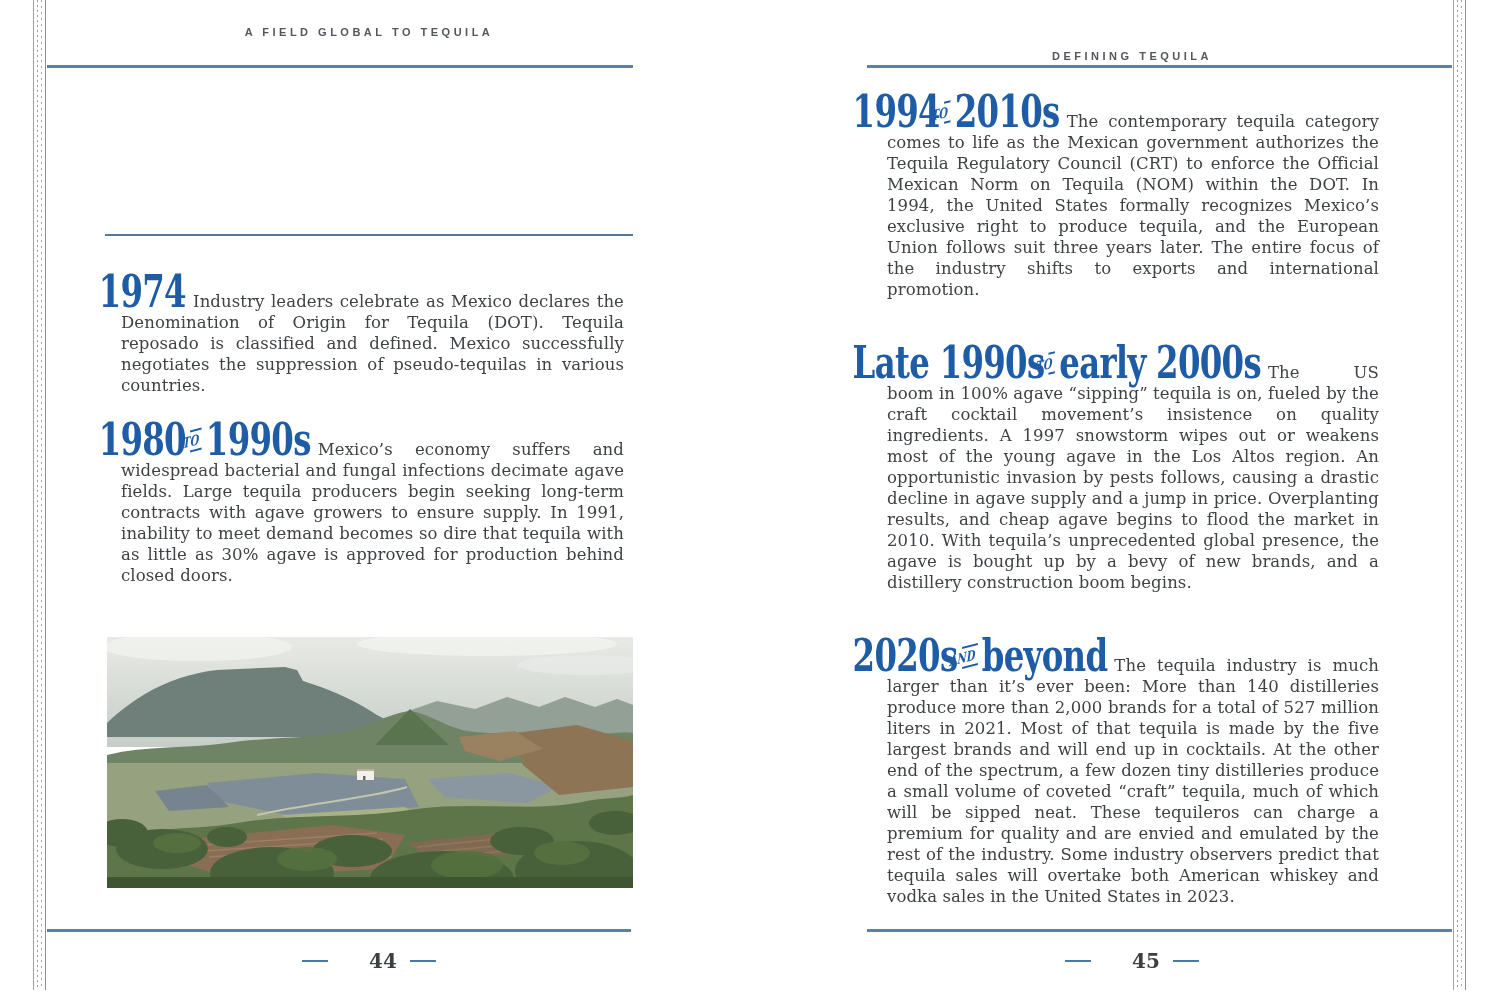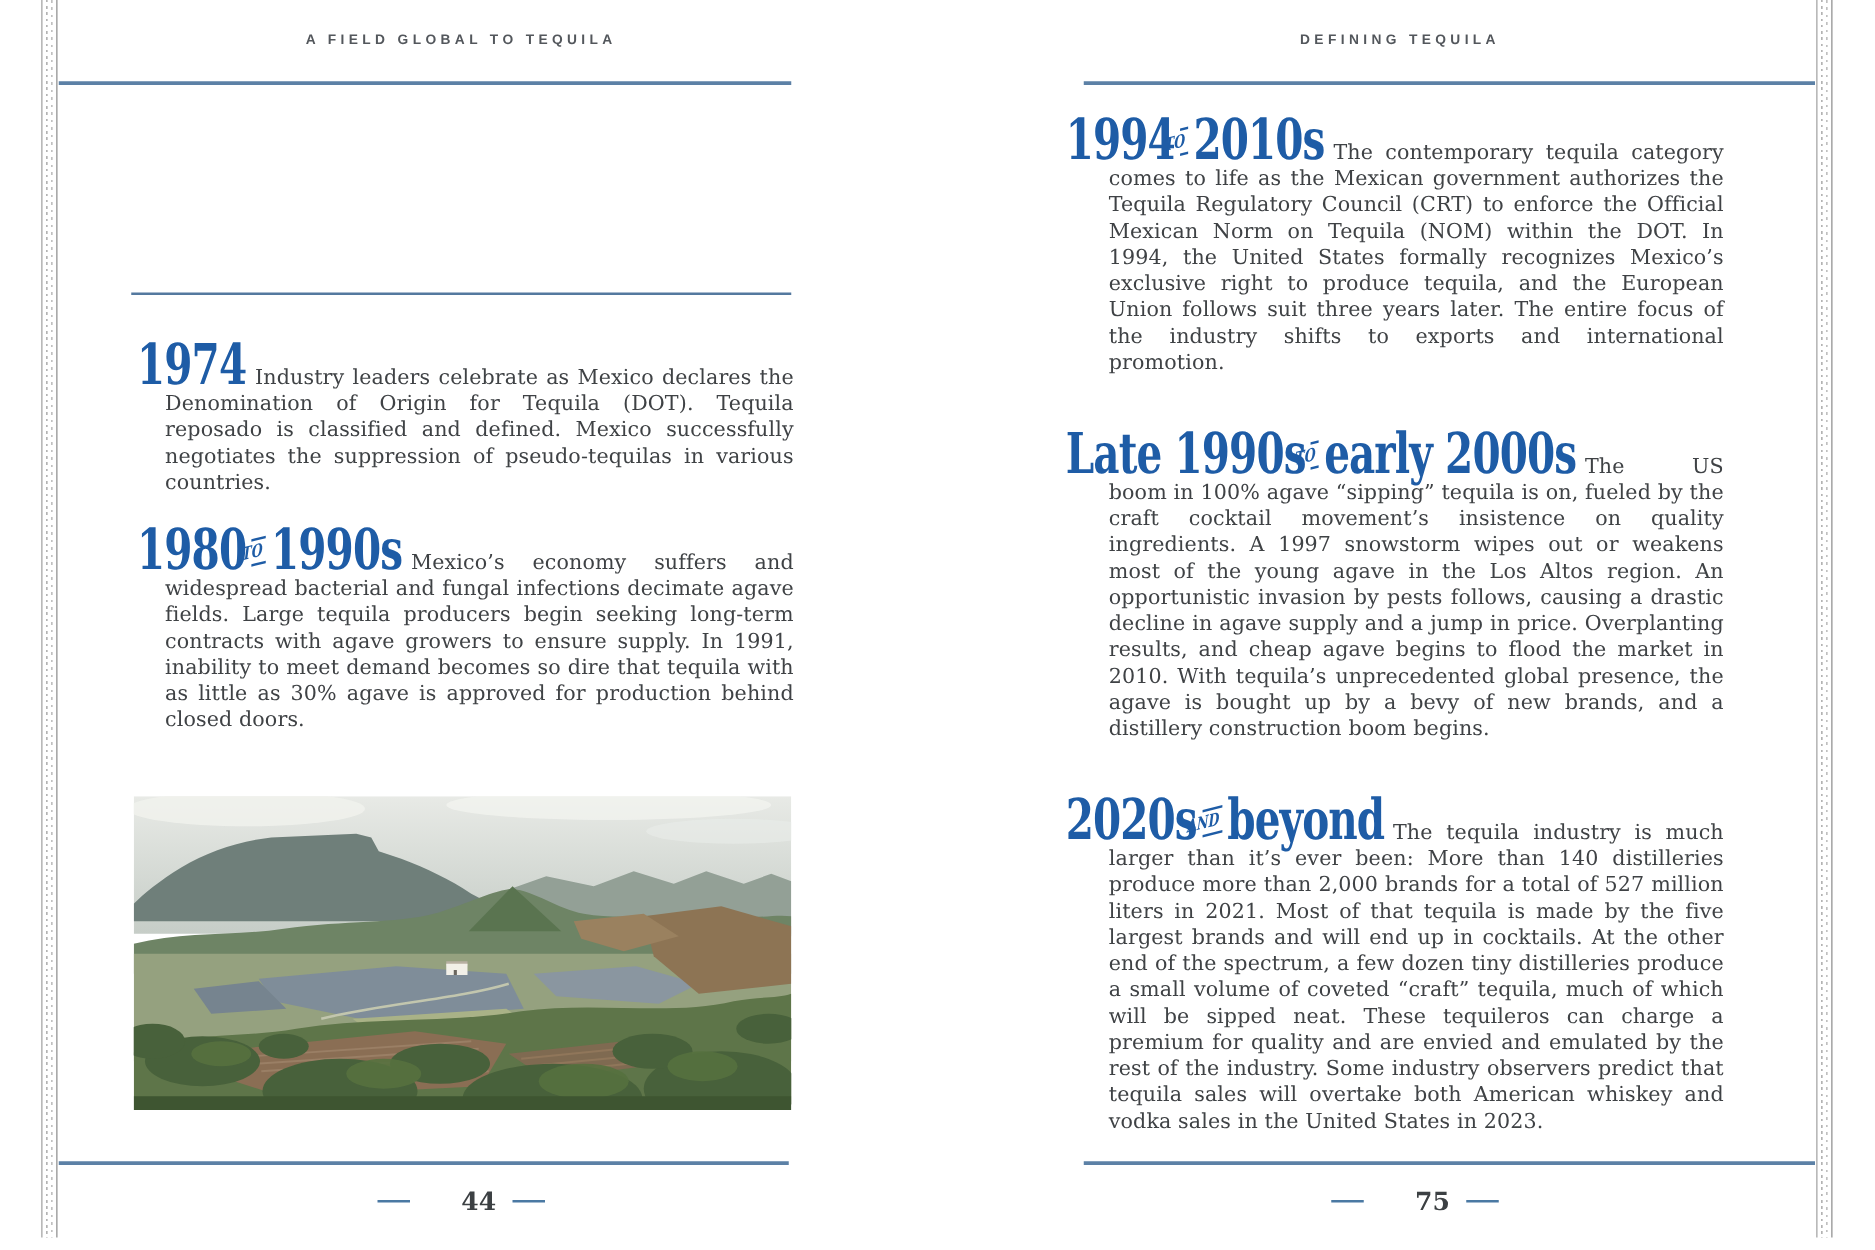--- a/index.html
+++ b/index.html
@@ -96,21 +96,21 @@
 
 <div class="page left">
 
   <div class="running-header" style="left:58px;width:528px;">A FIELD GLOBAL TO TEQUILA</div>
 
   <div class="rule thick" style="left:0;top:65px;width:586px;"></div>
 
 
   <div class="rule thin" style="left:58px;top:234px;width:528px;"></div>
 
-  <div class="entries" style="left:85px;top:274px;width:503px;">
+  <div class="entries" style="left:74px;top:274px;width:503px;">
 
     <p class="entry">
       <span class="bighead" style="display: inline-block; transform: scaleX(0.72); transform-origin: left center; margin-right: -23.24px;"><span>1974</span></span><span class="run-in">Industry leaders celebrate as Mexico declares the Denomination of Origin for Tequila (DOT). Tequila reposado is classified and defined. Mexico successfully negotiates the suppression of pseudo-tequilas in various countries.</span>
     </p>
 
     <p class="entry">
       <span class="bighead" style="display: inline-block; transform: scaleX(0.72); transform-origin: left center; margin-right: -71.68px;"><span>1980</span><span class="conn">TO</span><span>1990s</span></span><span class="run-in">Mexico’s economy suffers and widespread bacterial and fungal infections decimate agave fields. Large tequila producers begin seeking long-term contracts with agave growers to ensure supply. In 1991, inability to meet demand becomes so dire that tequila with as little as 30% agave is approved for production behind closed doors.</span>
     </p>
   </div>
 
@@ -189,21 +189,21 @@
 
   <div class="pagenum-row" style="left:58px;width:528px;">
     <span class="numdash"></span>
     <span class="pagenum">44</span>
     <span class="numdash"></span>
   </div>
 </div>
 
 <div class="page right">
 
-  <div class="running-header" style="left:123px;width:490px;">DEFINING TEQUILA</div>
+  <div class="running-header" style="left:135px;width:490px;margin-top:24px;">DEFINING TEQUILA</div>
 
   <div class="rule thick" style="left:115px;top:65px;width:585px;"></div>
 
   <div class="entries" style="left:135px;top:94px;width:492px;">
 
     <p class="entry">
       <span class="bighead" style="display: inline-block; transform: scaleX(0.72); transform-origin: left center; margin-right: -67.76px;"><span>1994</span><span class="conn">TO</span><span>2010s</span></span><span class="run-in">The contemporary tequila category comes to life as the Mexican government authorizes the Tequila Regulatory Council (CRT) to enforce the Official Mexican Norm on Tequila (NOM) within the DOT. In 1994, the United States formally recognizes Mexico’s exclusive right to produce tequila, and the European Union follows suit three years later. The entire focus of the industry shifts to exports and international promotion.</span>
     </p>
 
     <p class="entry">
@@ -212,16 +212,16 @@
 
     <p class="entry">
       <span class="bighead" style="display: inline-block; transform: scaleX(0.72); transform-origin: left center; margin-right: -86.52px;"><span>2020s</span><span class="conn">AND</span><span>beyond</span></span><span class="run-in">The tequila industry is much larger than it’s ever been: More than 140 distilleries produce more than 2,000 brands for a total of 527 million liters in 2021. Most of that tequila is made by the five largest brands and will end up in cocktails. At the other end of the spectrum, a few dozen tiny distilleries produce a small volume of coveted “craft” tequila, much of which will be sipped neat. These tequileros can charge a premium for quality and are envied and emulated by the rest of the industry. Some industry observers predict that tequila sales will overtake both American whiskey and vodka sales in the United States in 2023.</span>
     </p>
   </div>
 
   <div class="rule thick" style="left:115px;top:929px;width:585px;"></div>
 
   <div class="pagenum-row" style="left:135px;width:490px;">
     <span class="numdash"></span>
-    <span class="pagenum">75</span>
+    <span class="pagenum">45</span>
     <span class="numdash"></span>
   </div>
 </div>
 
 </body></html>

